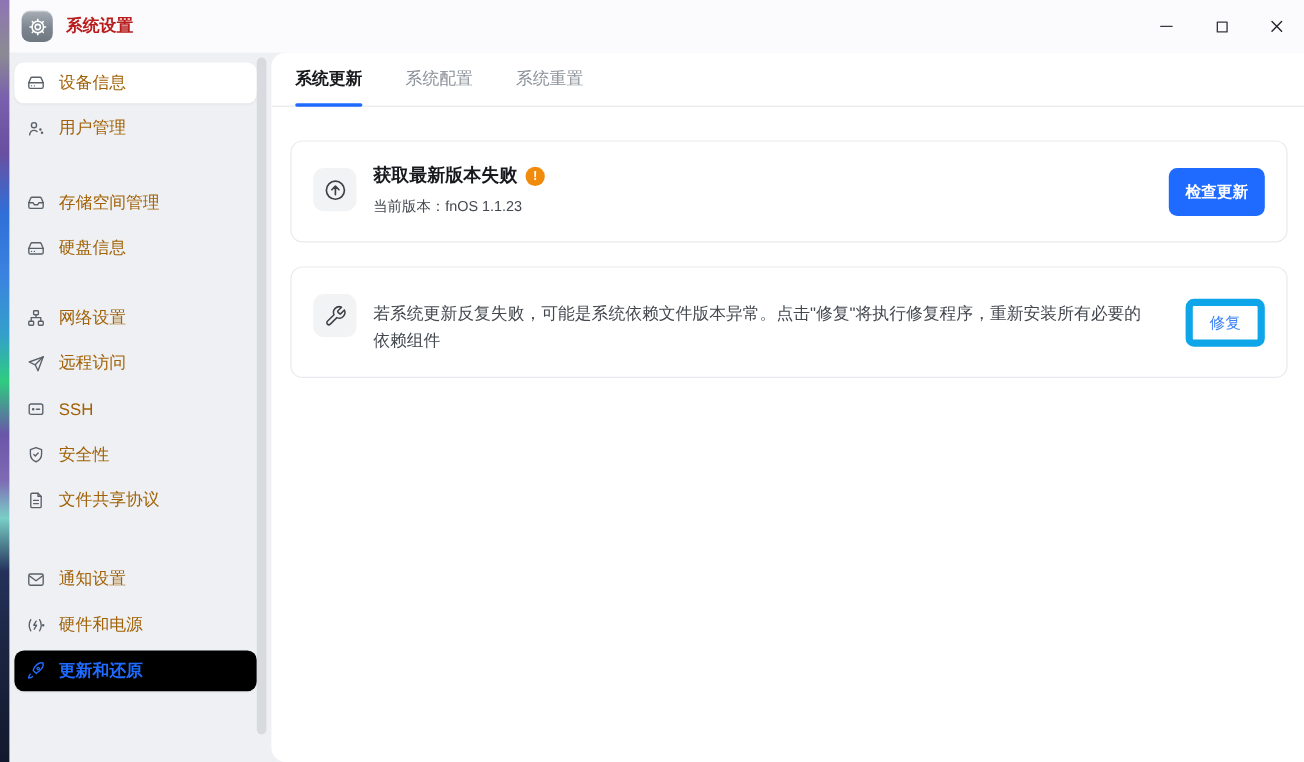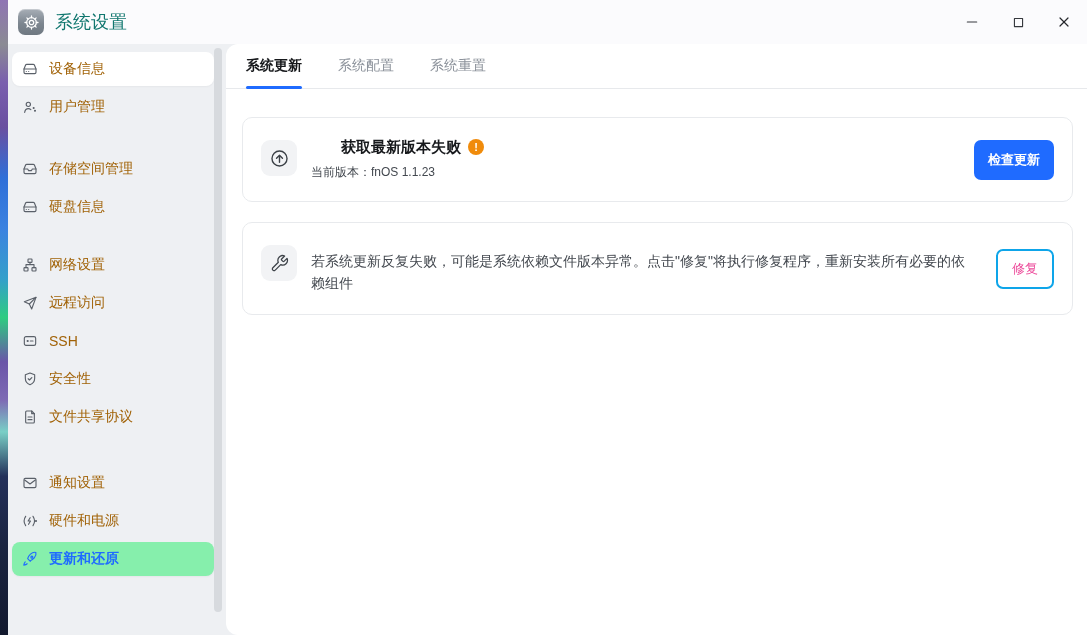--- a/index.html
+++ b/index.html
@@ -10,61 +10,61 @@
   
   .left-strip { position:absolute; left:0; top:0; width:8px; height:635px;
     background:linear-gradient(180deg,#8f74b4 0%,#8b8b93 7%,#7a5fae 13%,#6a4fa0 20%,#2f6fd8 28%,#3b82e0 36%,#34a0ca 44%,#2ecc80 50%,#6a55a8 57%,#7e6ab4 63%,#79cfc6 68%,#24315a 75%,#1b2440 86%,#12192e 100%); }
 
   
   .titlebar { position:absolute; left:8px; right:0; top:0; height:44px; background:#fbfbfd;
     display:flex; align-items:center; padding-left:10px; }
   .app-icon { width:26px; height:26px; border-radius:7px;
     background:linear-gradient(180deg,#a7aeb6 0%,#7d8690 55%,#6f7881 100%);
     display:flex; align-items:center; justify-content:center; box-shadow:inset 0 1px 0 rgba(255,255,255,.35); }
-  .app-title { margin-left:11px; font-size:18px; font-weight:normal; color:#0f766e; }
+  .app-title { margin-left:11px; font-size:14px; font-weight:bold; color:#b91c1c; }
   .win-controls { margin-left:auto; display:flex; align-items:center; height:100%; }
   .win-btn { width:46px; height:44px; display:flex; align-items:center; justify-content:center; color:#36393e; }
   .win-btn svg { display:block; }
 
   
   .body { position:absolute; left:8px; right:0; top:44px; bottom:0; display:flex; }
   .sidebar { position:relative; width:218px; flex:none; padding:8px 12px 0 4px; background:#eef0f3; overflow:hidden; }
   .nav-item { height:34px; margin-bottom:4px; border-radius:8px; display:flex; align-items:center;
     padding-left:10px; color:#a16207; font-size:14px; cursor:default; }
   .nav-item .nav-icon { width:16px; height:16px; margin-right:11px; color:#5a6069; display:flex; }
   .nav-item .nav-icon svg { width:16px; height:16px; }
   .nav-item.hovered { background:#ffffff; box-shadow:0 1px 2px rgba(0,0,0,.04); }
-  .nav-item.active { background:#86efac; color:#1f6bff; font-weight:bold; box-shadow:0 1px 2px rgba(0,0,0,.04); }
+  .nav-item.active { background:#000000; color:#1f6bff; font-weight:bold; box-shadow:0 1px 2px rgba(0,0,0,.04); }
   .nav-item.active .nav-icon { color:#1f6bff; }
   .nav-gap-lg { height:24px; } .nav-gap-md { height:20px; } .nav-gap-sm { height:14px; }
   .scroll-thumb { position:absolute; right:4px; top:4px; width:8px; height:564px; border-radius:4px; background:#d7dade; }
 
   
   .main { flex:1; background:#ffffff; border-radius:12px 0 0 12px; overflow:hidden; display:flex; flex-direction:column; }
   .tabbar { height:45px; flex:none; display:flex; padding-left:20px; border-bottom:1px solid #e7e9ec; }
   .tab { position:relative; height:100%; display:flex; align-items:center; margin-right:36px; font-size:14px; color:#8a9099; cursor:default; }
   .tab.active { color:#17191c; font-weight:bold; }
   .tab.active .tab-underline { position:absolute; left:0; right:0; bottom:-1px; height:3px; border-radius:2px; background:#1f6bff; }
 
   .content { padding:28px 14px 0 16px; }
   .card { border:1px solid #e8eaed; border-radius:10px; padding:20px 18px; display:flex; align-items:flex-start; margin-bottom:20px; background:#fff; }
   .card-icon { width:36px; height:36px; border-radius:9px; background:#f2f3f5; flex:none;
     display:flex; align-items:center; justify-content:center; color:#3c4147; margin-top:2px; }
   .card-body { flex:1; margin-left:14px; padding-right:24px; min-width:0; }
   .card-title-row { display:flex; align-items:center; }
-  .card-title { font-size:15px; font-weight:bold; color:#17191c; line-height:18px;margin-left:30px; }
+  .card-title { font-size:15px; font-weight:bold; color:#17191c; line-height:18px; }
   .warn-badge { width:16px; height:16px; border-radius:50%; background:#f08b0b; color:#fff; font-size:11px; font-weight:bold;
     display:flex; align-items:center; justify-content:center; margin-left:7px; line-height:1; }
   .card-sub { margin-top:8px; font-size:12px; color:#43484f; }
   .card-desc { margin-top:7px; font-size:14px; color:#43484f; line-height:22px; }
   .card-actions { flex:none; align-self:center; }
   .btn { display:inline-flex; align-items:center; justify-content:center; height:40px; border-radius:7px;
     font-size:13px; padding:0 14px; cursor:pointer; border:none; font-family:inherit; }
   .btn-primary { background:#1f6bff; color:#ffffff; font-weight:bold; }
-  .btn-secondary { background:#ffffff; color:#ec4899; border:2px solid #0ea5e9; }
+  .btn-secondary { background:#ffffff; color:#3b82f6; border:6px solid #0ea5e9; }
   svg { stroke-linecap:round; stroke-linejoin:round; }
 </style>
 </head>
 <body>
 
 <div class="screen">
   <div class="left-strip"></div>
 
   <div class="titlebar">
     <div class="app-icon">

